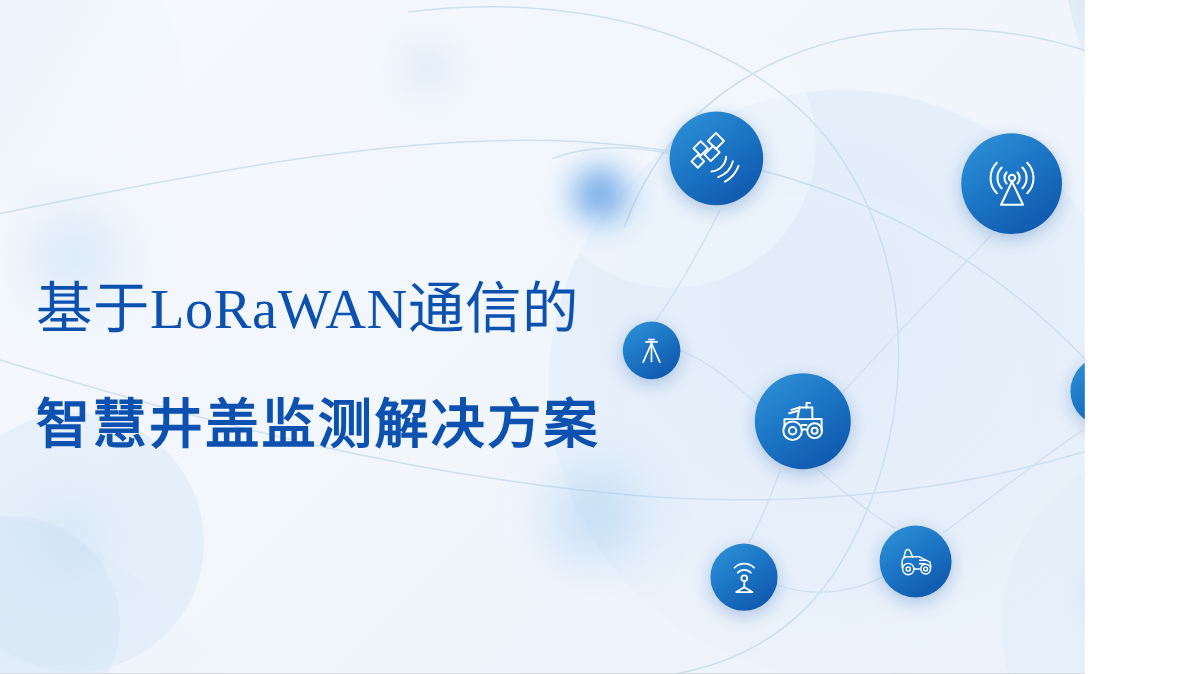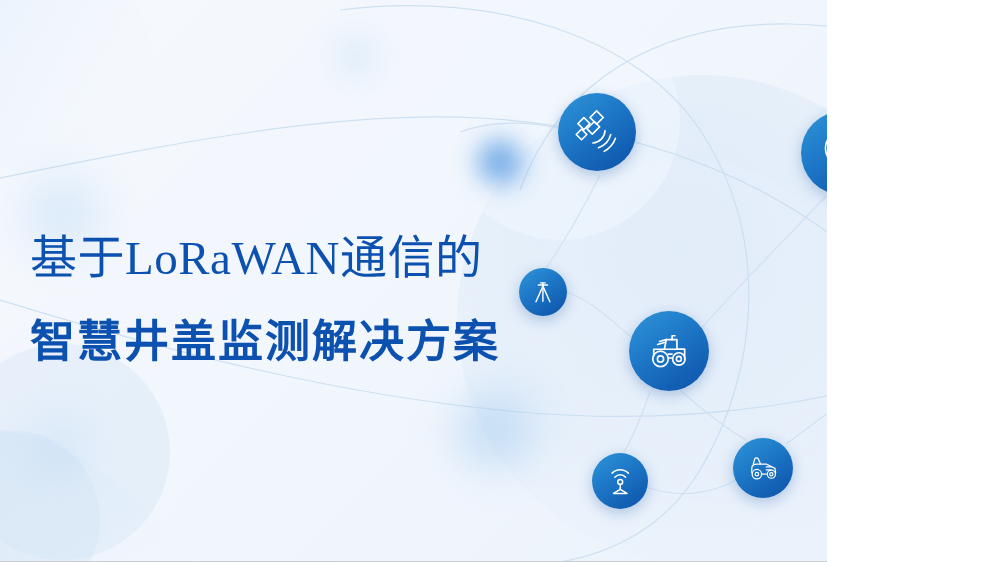--- a/index.html
+++ b/index.html
@@ -7,21 +7,21 @@
     margin: 0;
     padding: 0;
     background: #ffffff;
   }
   body {
     font-family: "Liberation Sans", "DejaVu Sans", sans-serif;
   }
 
   .slide {
     position: relative;
-    width: 827px;
+    width: 904px;
     height: 562px;
     overflow: hidden;
     background: linear-gradient(135deg, #f6f9fe 0%, #f3f7fd 30%, #f1f6fd 55%, #eef4fc 80%, #eaf2fb 100%);
     border-bottom: 1px solid #c9cdd2;
     box-sizing: border-box;
   }
 
   
   .bg-layer {
     position: absolute;
@@ -67,21 +67,21 @@
     font-family: "Liberation Serif", "DejaVu Serif", serif;
     font-size: 47px;
     line-height: 64px;
     font-weight: 400;
   }
   .title-line-2 {
     font-family: "Liberation Sans", "DejaVu Sans", sans-serif;
     font-size: 45px;
     line-height: 64px;
     font-weight: 700;
-    margin-top: 20px;
+    margin-top: 32px;
     letter-spacing: 2px;
   }
 
   
   .node {
     position: absolute;
     border-radius: 50%;
     background: linear-gradient(145deg, #2f95d8 0%, #1f7bc9 38%, #125fb4 78%, #0f57ae 100%);
     box-shadow: 0 4px 14px rgba(16, 80, 160, 0.28);
     display: flex;

